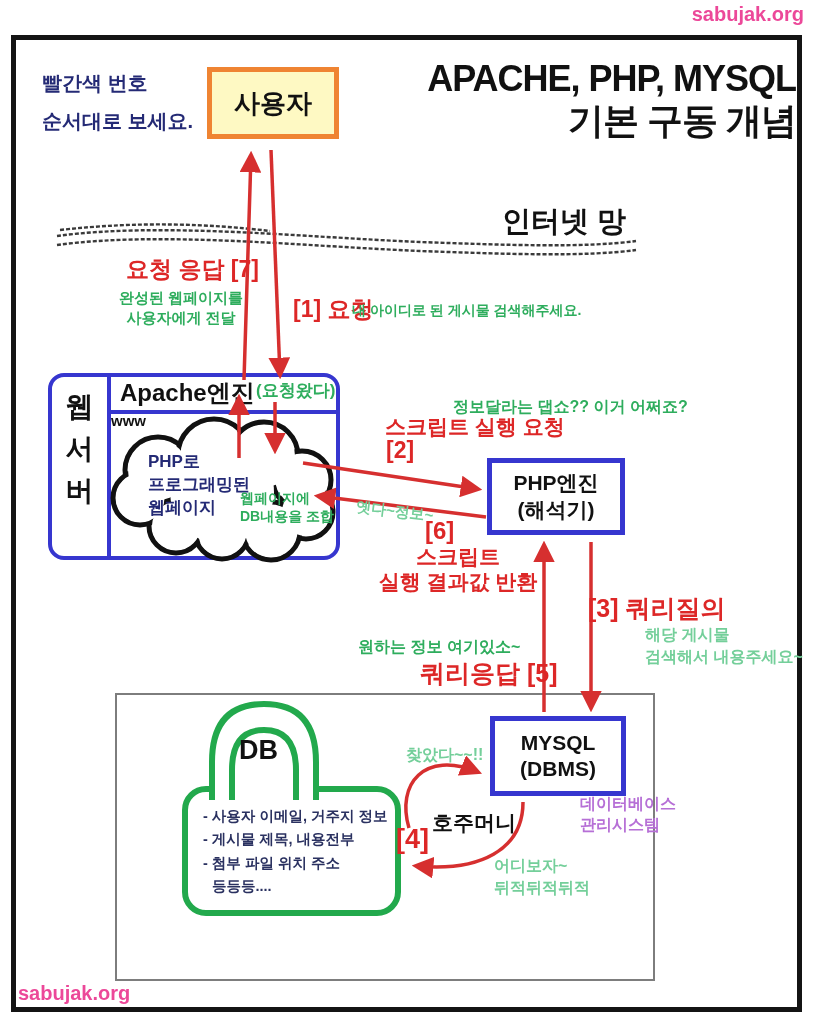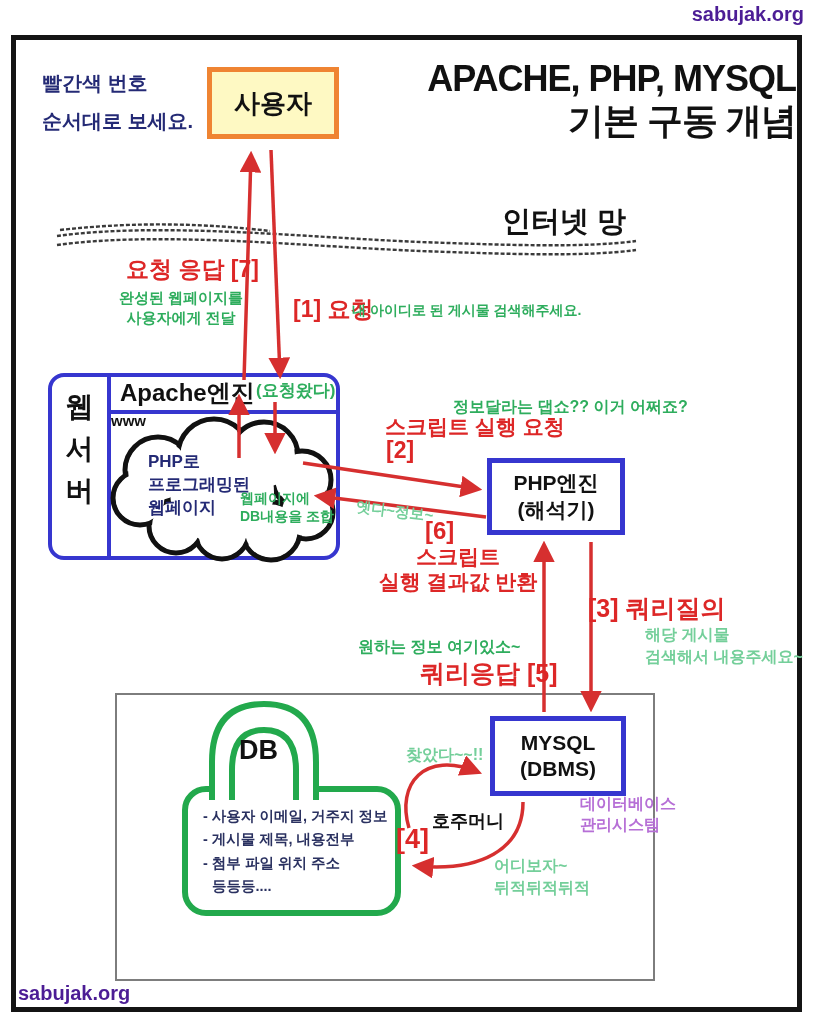--- a/index.html
+++ b/index.html
@@ -4,21 +4,21 @@
 <style>
   html,body{margin:0;padding:0;background:#ffffff;}
   body{width:818px;height:1024px;position:relative;overflow:hidden;
        font-family:"Liberation Sans","DejaVu Sans",sans-serif;color:#111;}
   .abs{position:absolute;}
   .pre{white-space:pre-line;}
   .z6{z-index:6;}
   #frame{left:11px;top:35px;width:791px;height:977px;border:5px solid #141414;box-sizing:border-box;z-index:0;}
   #svg-overlay{left:0;top:0;z-index:5;pointer-events:none;}
 
-  .wm{font-weight:bold;font-size:20px;color:#4c1d95;}
+  .wm{font-weight:bold;font-size:20px;color:#ec4899;}
   #wm-top{top:3px;right:14px;}
   #wm-bottom{left:18px;top:982px;z-index:6;}
 
   #note{left:42px;top:64px;font-size:20px;font-weight:bold;color:#242a75;line-height:1.9;}
 
   #user-box{left:207px;top:67px;width:132px;height:72px;border:5px solid #ef8432;box-sizing:border-box;
             display:flex;align-items:center;justify-content:center;font-size:26px;font-weight:bold;background:#fef9c3;z-index:1;}
 
   #title{left:400px;top:58px;width:396px;text-align:right;font-size:36px;font-weight:bold;line-height:1.18;letter-spacing:-1px;}
 
@@ -61,21 +61,21 @@
   #s5-caption{left:358px;top:637px;font-size:16px;font-weight:bold;}
   #s5-label{left:420px;top:657px;font-size:25px;}
 
   #gray-box{left:115px;top:693px;width:540px;height:288px;border:2px solid #7d7d7d;box-sizing:border-box;background:#fff;z-index:1;}
 
   #mysql-box{left:490px;top:716px;width:136px;height:80px;border:5px solid #3636cf;box-sizing:border-box;background:#fff;
              display:flex;flex-direction:column;align-items:center;justify-content:center;font-size:21px;font-weight:bold;line-height:1.25;z-index:2;}
   #mysql-subtitle{left:580px;top:794px;font-size:16px;line-height:1.3;}
 
   #found-caption{left:406px;top:745px;font-size:16px;font-weight:bold;}
-  #pocket-label{left:432px;top:809px;font-size:18px;font-weight:bold;}
+  #pocket-label{left:432px;top:809px;font-size:21px;font-weight:bold;}
   #s4-number{left:396px;top:824px;font-size:27px;}
   #search-caption{left:494px;top:855px;font-size:16px;font-weight:bold;line-height:1.35;}
 
   #db-body{left:182px;top:786px;width:219px;height:130px;border:6px solid #22a94c;border-radius:24px;box-sizing:border-box;background:#fff;z-index:2;
            padding:13px 0 0 15px;font-size:14.5px;font-weight:bold;color:#2a3160;line-height:1.62;}
   #db-label{left:239px;top:735px;font-size:27px;font-weight:bold;z-index:6;}
   .db-item-last{padding-left:9px;}
 </style>
 </head>
 <body>

